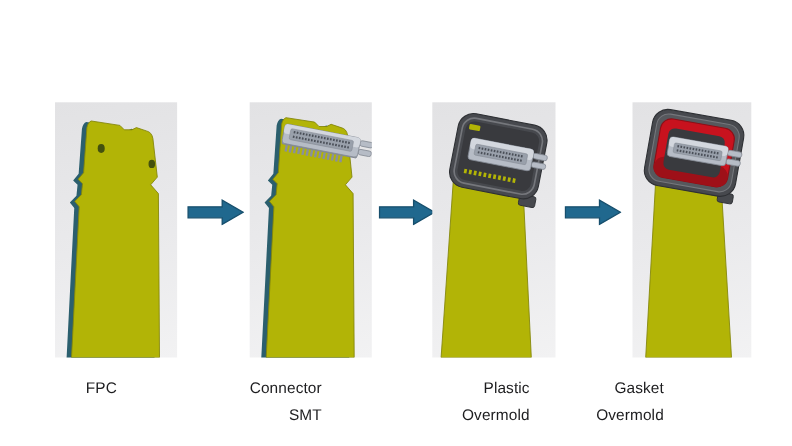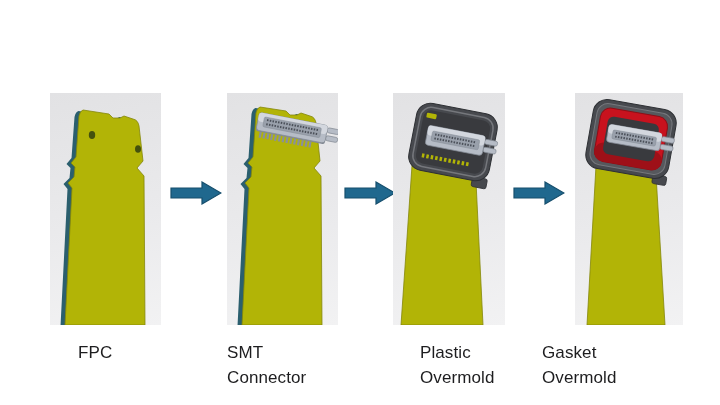--- a/index.html
+++ b/index.html
@@ -17,22 +17,22 @@
   #panel-3 { left:393px; width:112px; }
   #panel-4 { left:575px; width:108px; }
   .panel svg { display:block; width:100%; height:100%; }
   .arrow {
     position:absolute; top:181px; width:52px; height:24px;
   }
   #arrow-1 { left:170px; } #arrow-2 { left:344px; } #arrow-3 { left:513px; }
   .arrow svg { display:block; width:100%; height:100%; }
   .step-label {
     position:absolute; top:340px;
-    font-size:17px; line-height:25px; font-weight:400;
-    color:var(--label,#1d1d1f); letter-spacing:0.1px;
+    font-size:14px; line-height:25px; font-weight:400;
+    color:var(--label,#1d1d1f); letter-spacing:0.1px;text-align:right;
   }
   .step-label span { display:block; }
   #label-1 { left:78px; } #label-2 { left:227px; }
   #label-3 { left:420px; } #label-4 { left:542px; }
 </style>
 </head>
 <body>
 
 <div class="stage">
 
@@ -129,22 +129,22 @@
         </g>
       </g>
     </svg>
   </div>
 
   <div class="step-label" id="label-1">
     <span>FPC</span>
     <span></span>
   </div>
   <div class="step-label" id="label-2">
+    <span>Connector</span>
     <span>SMT</span>
-    <span>Connector</span>
   </div>
   <div class="step-label" id="label-3">
     <span>Plastic</span>
     <span>Overmold</span>
   </div>
   <div class="step-label" id="label-4">
     <span>Gasket</span>
     <span>Overmold</span>
   </div>
 

